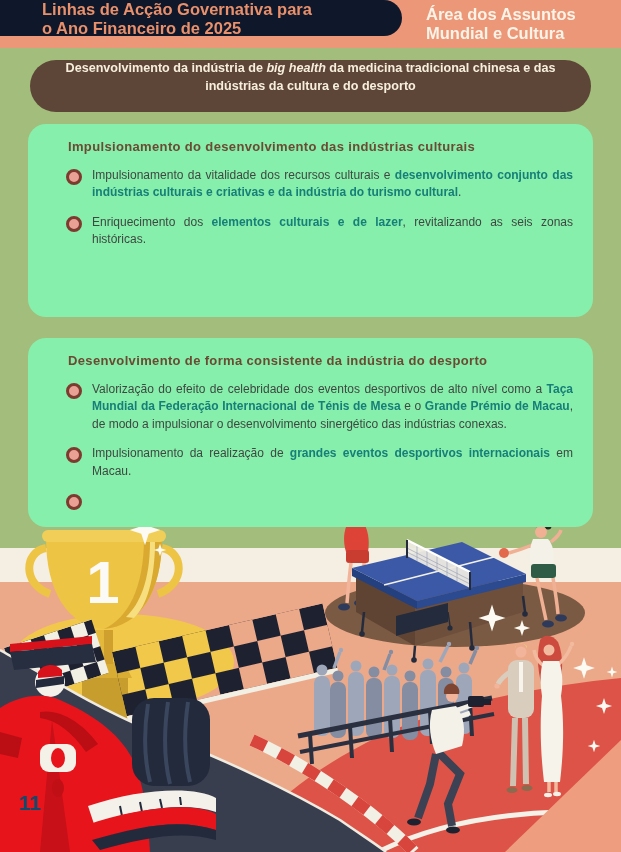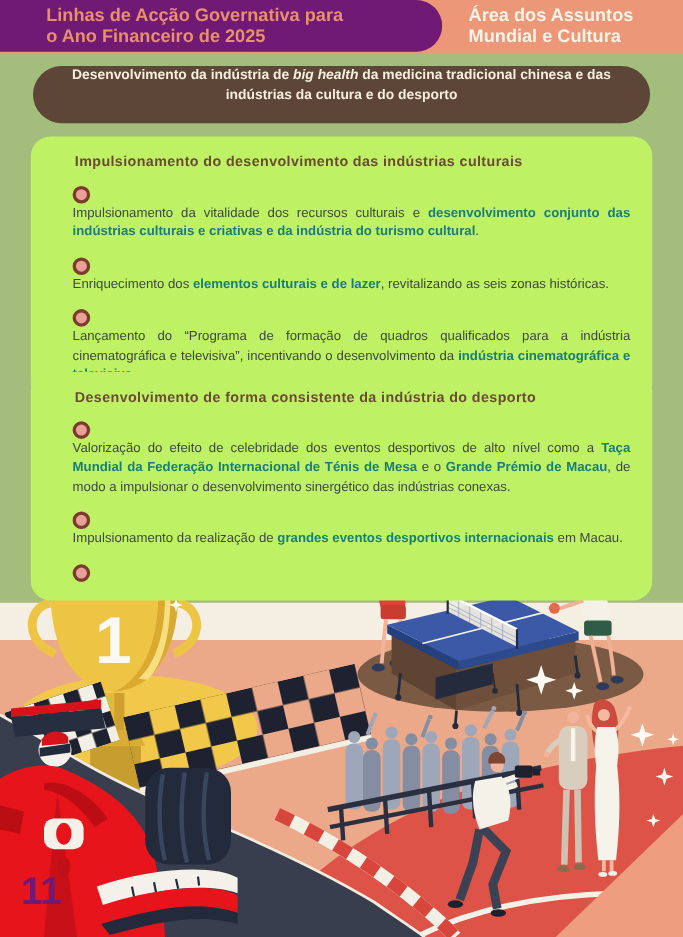--- a/index.html
+++ b/index.html
@@ -4,44 +4,44 @@
 <style>
   html,body{margin:0;padding:0;}
   body{width:621px;height:852px;position:relative;overflow:hidden;
        font-family:"Liberation Sans", sans-serif;background:#EC9778;}
   
   .bg-orange{position:absolute;left:0;top:0;width:621px;height:48px;background:#EC9778;}
   .bg-green{position:absolute;left:0;top:48px;width:621px;height:500px;background:#A3BD7D;z-index:0;}
   .band-cream{position:absolute;left:0;top:548px;width:621px;height:34px;background:#F4EFE2;z-index:0;}
   .bg-salmon{position:absolute;left:0;top:582px;width:621px;height:270px;background:#ECA98A;z-index:0;}
   
-  .header-left{position:absolute;left:0;top:0;width:402px;height:47px;background:#701a75;
-               border-radius:0 30px 30px 0;z-index:2;display:flex;align-items:center;}
+  .header-left{position:absolute;left:0;top:0;width:402px;height:36px;background:#0f172a;
+               border-radius:0 30px 30px 0;z-index:2;display:flex;align-items:flex-start;}
   .header-left .t{margin-left:42px;color:#E8906B;font-weight:bold;font-size:16.5px;line-height:1.15;}
   .header-right{position:absolute;left:402px;top:0;width:219px;height:48px;z-index:2;display:flex;align-items:center;}
   .header-right .t{margin-left:24px;color:#FAF4E8;font-weight:bold;font-size:16.5px;line-height:1.15;}
   
   .banner{position:absolute;left:30px;top:60px;width:561px;height:52px;background:#5D4637;
           border-radius:26px;z-index:2;display:flex;align-items:flex-start;justify-content:center;}
   .banner .t{color:#F7EFDC;font-weight:bold;font-size:12.6px;line-height:1.4;text-align:center;padding:0 28px;}
   .banner .t i{font-style:italic;}
   
-  .card{position:absolute;left:28px;width:565px;background:#bef264;border-radius:18px;
+  .card{position:absolute;left:28px;width:565px;background:#86efac;border-radius:18px;
         box-sizing:border-box;padding:15px 20px 5px 38px;z-index:2;}
   .card1{top:124px;min-height:193px;}
   .card2{top:338px;min-height:177px;}
   .card h2{margin:0 0 13px 2px;color:#6B4A33;font-size:13px;letter-spacing:.35px;font-weight:bold;}
-  .bullet{display:flex;margin:0 0 12px 0;flex-direction:column;}
+  .bullet{display:flex;margin:0 0 12px 0;}
   .dot{flex:0 0 auto;width:10px;height:10px;border-radius:50%;background:#E9A195;
        border:3px solid #7D3B2F;margin:2px 10px 0 0;}
   .btext{margin:0;font-size:12px;line-height:1.45;color:#3F4840;text-align:justify;}
   .hl{color:#177E78;font-weight:bold;}
   
   .illus{position:absolute;left:0;top:500px;width:621px;height:352px;z-index:1;}
-  .pagenum{position:absolute;left:19px;top:791px;z-index:4;color:#701a75;font-weight:bold;font-size:35px;}
+  .pagenum{position:absolute;left:19px;top:791px;z-index:4;color:#0c4a6e;font-weight:bold;font-size:21px;}
 </style>
 </head>
 <body>
 
 <div class="bg-orange"></div>
 <div class="bg-green"></div>
 <div class="band-cream"></div>
 <div class="bg-salmon"></div>
 
 <div class="header-left">
@@ -63,24 +63,20 @@
 
 <div class="card card1">
   <h2>Impulsionamento do desenvolvimento das indústrias culturais</h2>
   <div class="bullet">
     <span class="dot"></span>
     <p class="btext"><span>Impulsionamento da vitalidade dos recursos culturais e </span><span class="hl">desenvolvimento conjunto das indústrias culturais e criativas e da indústria do turismo cultural</span><span>.</span></p>
   </div>
   <div class="bullet">
     <span class="dot"></span>
     <p class="btext"><span>Enriquecimento dos </span><span class="hl">elementos culturais e de lazer</span><span>, revitalizando as seis zonas históricas.</span></p>
-  </div>
-  <div class="bullet">
-    <span class="dot"></span>
-    <p class="btext"><span>Lançamento do “Programa de formação de quadros qualificados para a indústria cinematográfica e televisiva”, incentivando o desenvolvimento da </span><span class="hl">indústria cinematográfica e televisiva</span><span>.</span></p>
   </div>
 </div>
 
 <div class="card card2">
   <h2>Desenvolvimento de forma consistente da indústria do desporto</h2>
   <div class="bullet">
     <span class="dot"></span>
     <p class="btext"><span>Valorização do efeito de celebridade dos eventos desportivos de alto nível como a </span><span class="hl">Taça Mundial da Federação Internacional de Ténis de Mesa</span><span> e o </span><span class="hl">Grande Prémio de Macau</span><span>, de modo a impulsionar o desenvolvimento sinergético das indústrias conexas.</span></p>
   </div>
   <div class="bullet">

